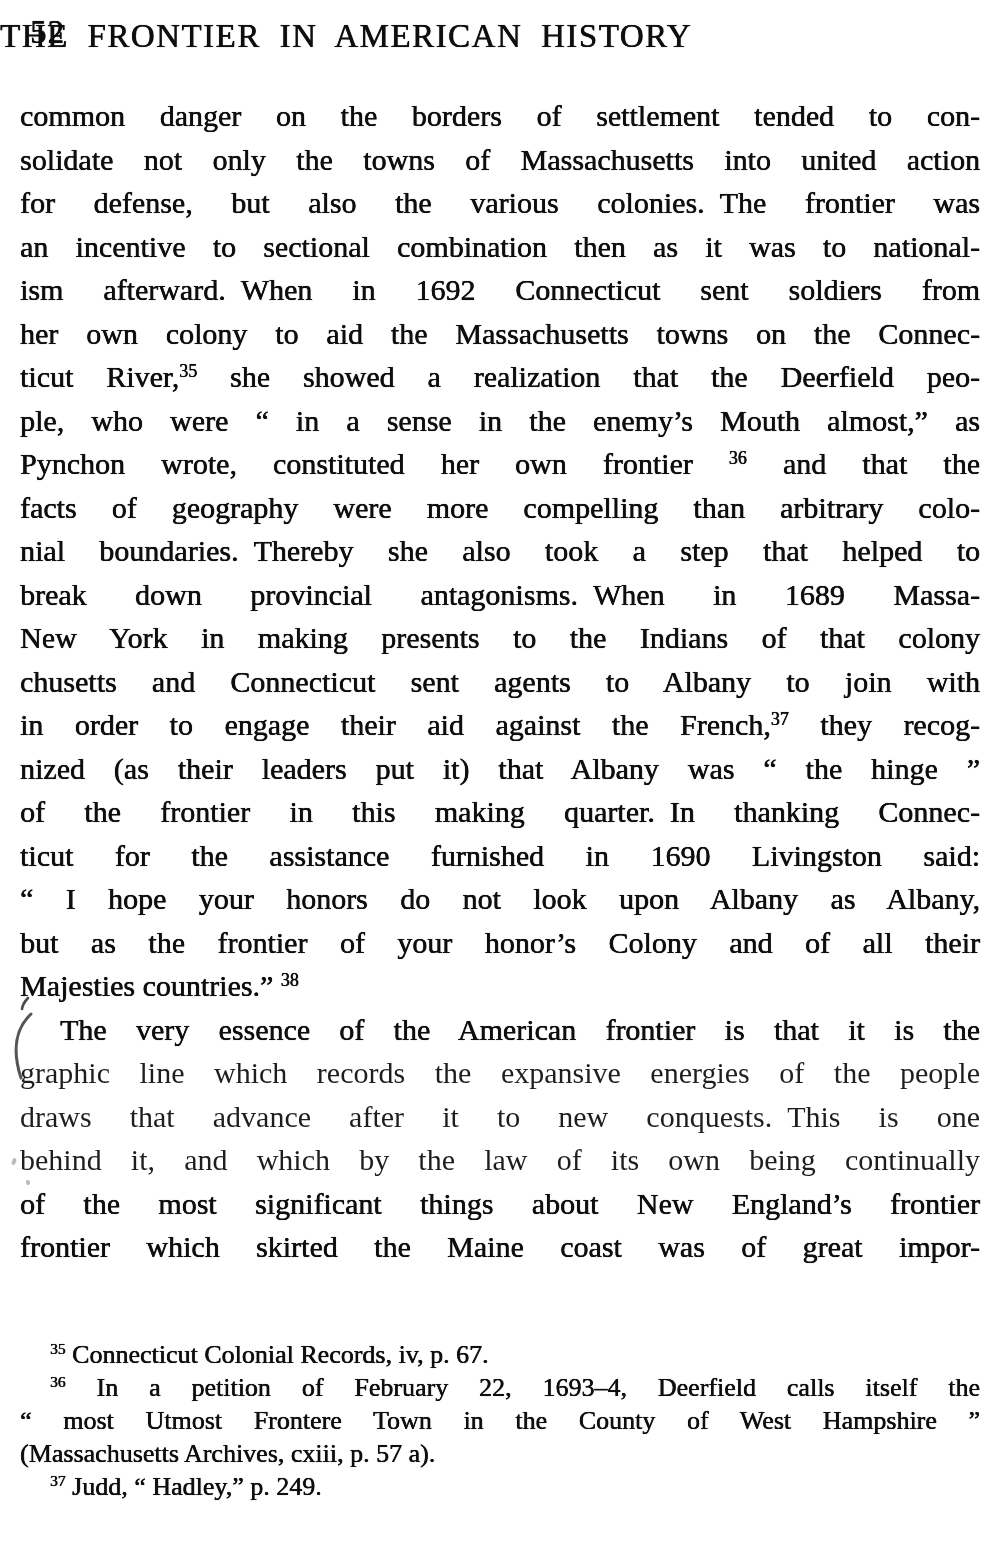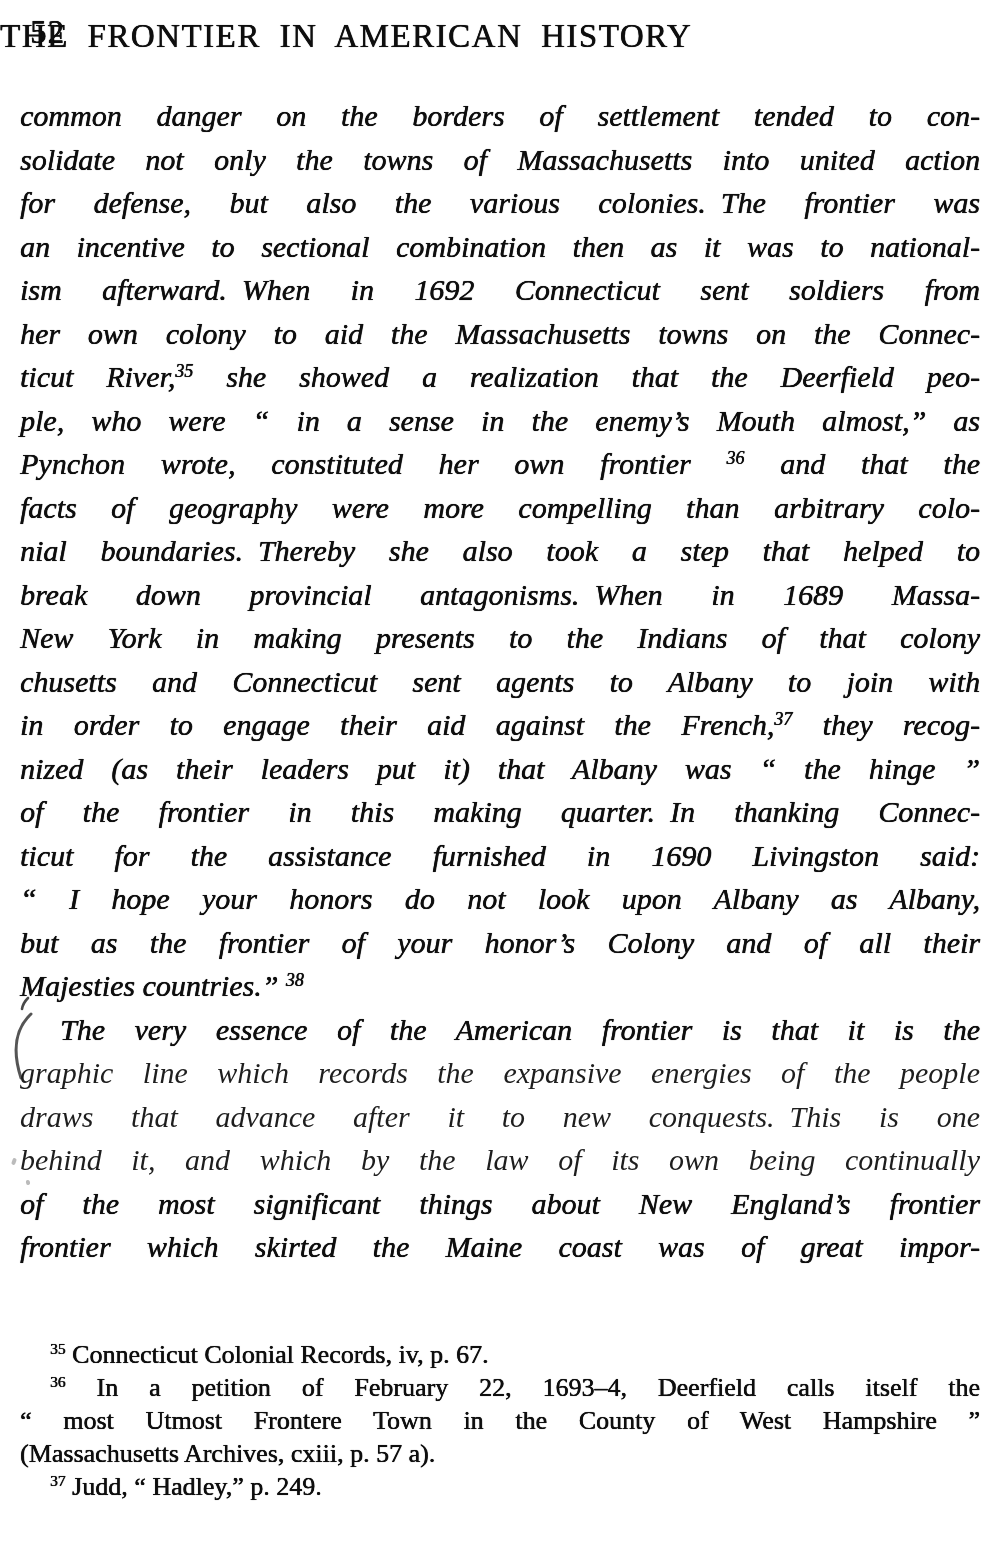--- a/index.html
+++ b/index.html
@@ -22,21 +22,21 @@
   .running-title {
     position:absolute; left:0; top:6px; width:1000px;
     text-align:left;
     font-size:33px; letter-spacing:1.5px; word-spacing:9px;
     white-space:nowrap;
   }
 
   
   .body-text {
     position:absolute; top:94px; left:20px; width:960px;
-    font-size:30px; line-height:43.5px;font-style:italic;
+    font-size:30px; line-height:43.5px;
   }
   .line {
     text-align:justify;
     text-align-last:left;
     height:43.5px;
     white-space:nowrap;
   }
   .line.j { text-align-last:justify; white-space:normal; }
   .line.indent { text-indent:40px; }
   .line.faded {

